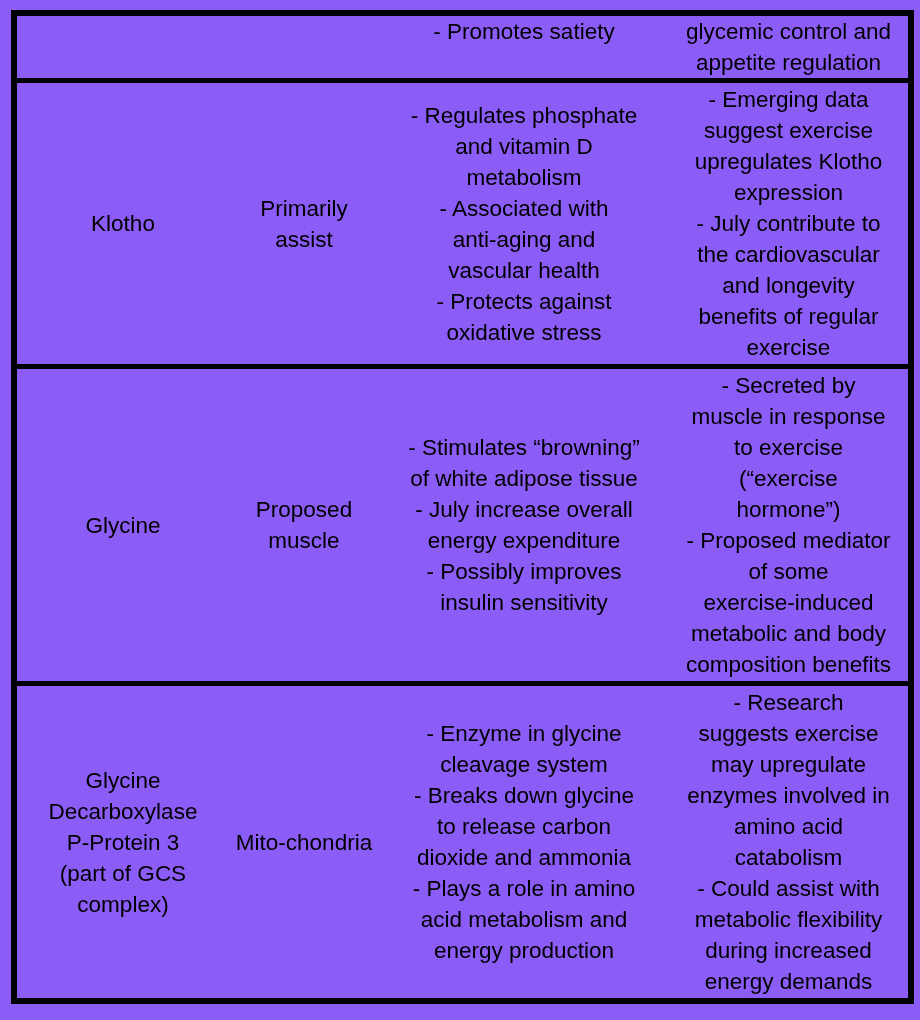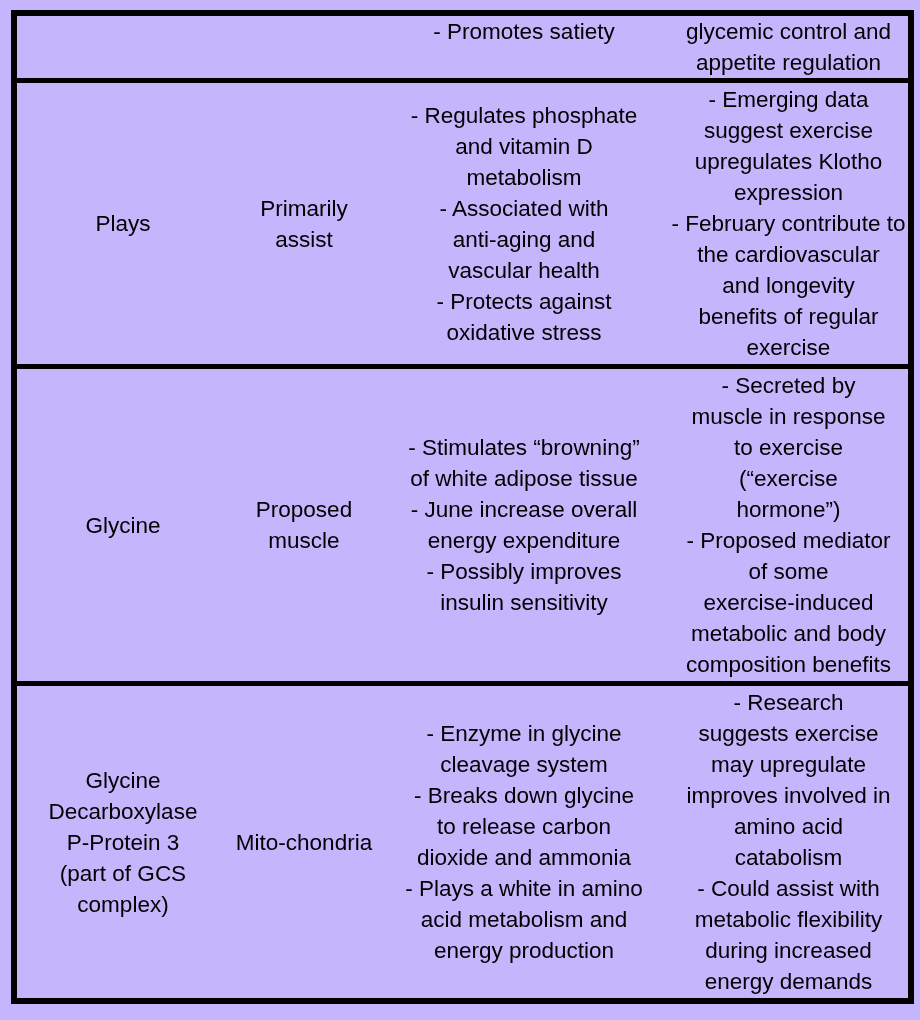--- a/index.html
+++ b/index.html
@@ -4,21 +4,21 @@
 <style>
   html, body {
     margin: 0;
     padding: 0;
     background: #ffffff;
   }
   .page {
     position: relative;
     width: 920px;
     height: 1020px;
-    background: #c4b5fd;
+    background: #8b5cf6;
     font-family: "Liberation Sans", sans-serif;
     color: #000000;
     overflow: hidden;
   }
   table.hormone-table {
     position: absolute;
     left: 11px;
     top: 10px;
     width: 897px;
     border-collapse: collapse;
@@ -67,48 +67,48 @@
     </colgroup>
     <tbody>
       <tr class="row-partial">
         <td></td>
         <td></td>
         <td>- Promotes satiety</td>
         <td>glycemic control and
 appetite regulation</td>
       </tr>
       <tr class="row-klotho">
-        <td>Plays</td>
+        <td>Klotho</td>
         <td>Primarily
 assist</td>
         <td>- Regulates phosphate
 and vitamin D
 metabolism
 - Associated with
 anti-aging and
 vascular health
 - Protects against
 oxidative stress</td>
         <td>- Emerging data
 suggest exercise
 upregulates Klotho
 expression
-- February contribute to
+- July contribute to
 the cardiovascular
 and longevity
 benefits of regular
 exercise</td>
       </tr>
       <tr class="row-irisin">
         <td>Glycine</td>
         <td>Proposed
 muscle</td>
         <td>- Stimulates “browning”
 of white adipose tissue
-- June increase overall
+- July increase overall
 energy expenditure
 - Possibly improves
 insulin sensitivity</td>
         <td>- Secreted by
 muscle in response
 to exercise
 (“exercise
 hormone”)
 - Proposed mediator
 of some
@@ -121,27 +121,27 @@
 Decarboxylase
 P-Protein 3
 (part of GCS
 complex)</td>
         <td>Mito-chondria</td>
         <td>- Enzyme in glycine
 cleavage system
 - Breaks down glycine
 to release carbon
 dioxide and ammonia
-- Plays a white in amino
+- Plays a role in amino
 acid metabolism and
 energy production</td>
         <td>- Research
 suggests exercise
 may upregulate
-improves involved in
+enzymes involved in
 amino acid
 catabolism
 - Could assist with
 metabolic flexibility
 during increased
 energy demands</td>
       </tr>
     </tbody>
   </table>
 </div>

